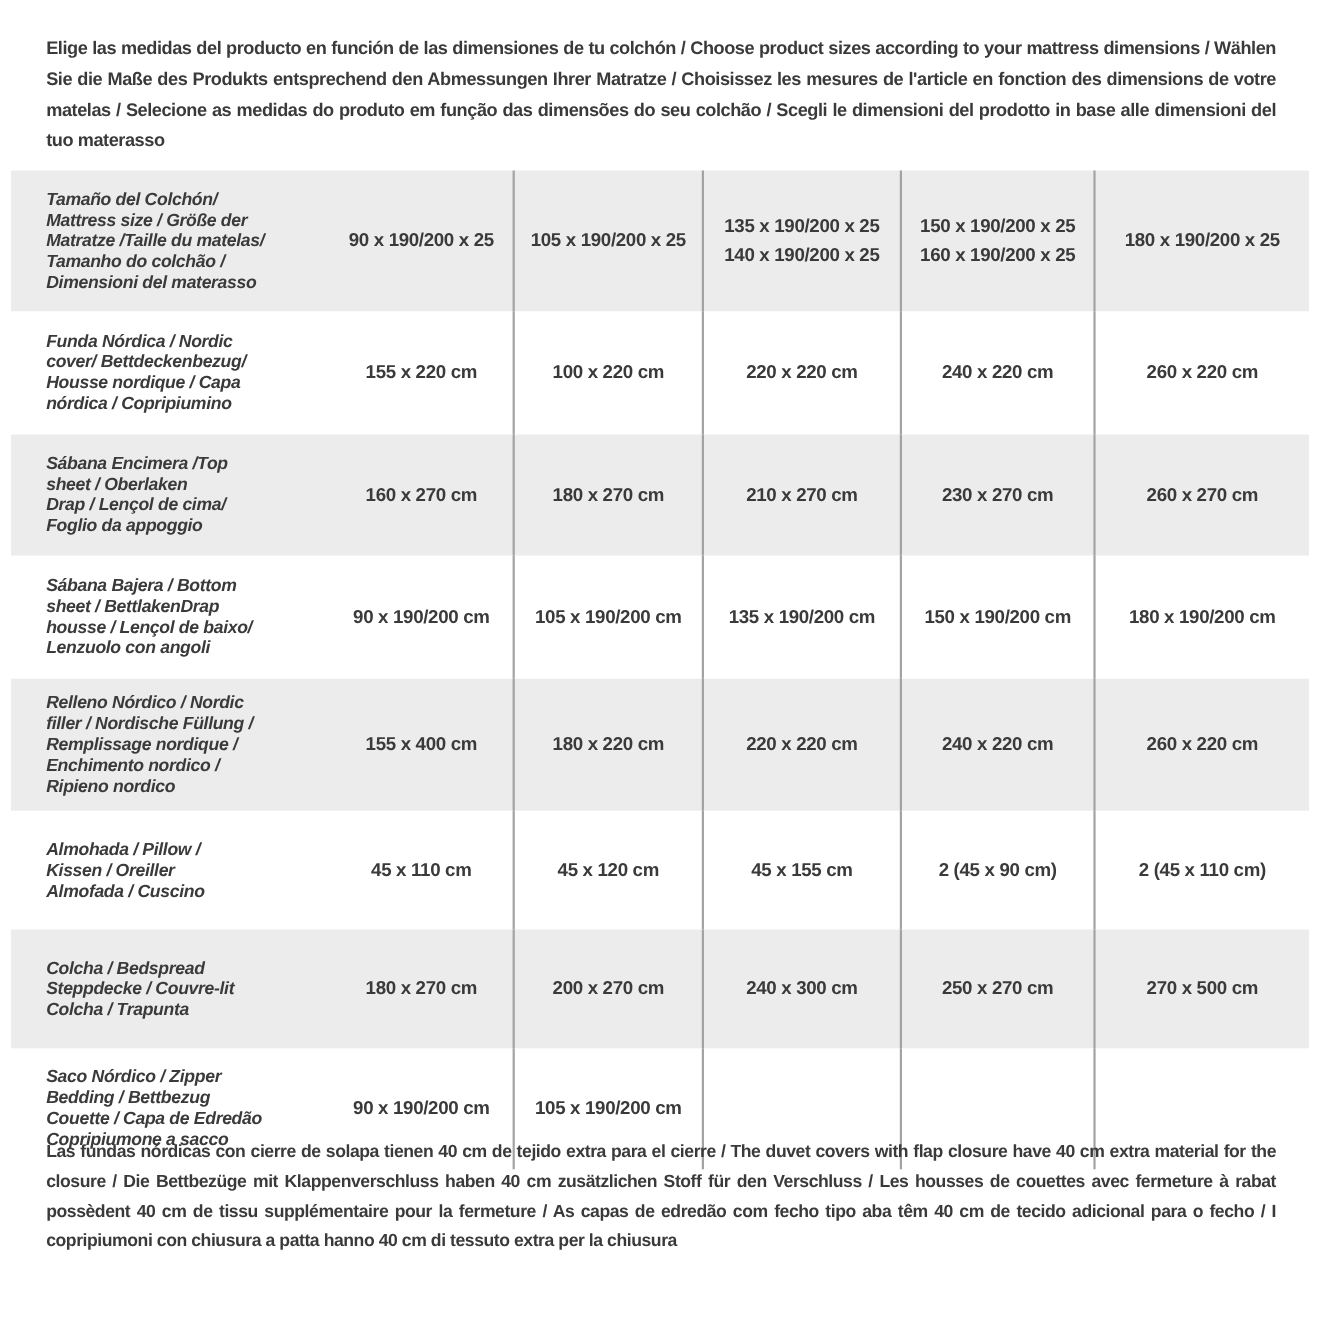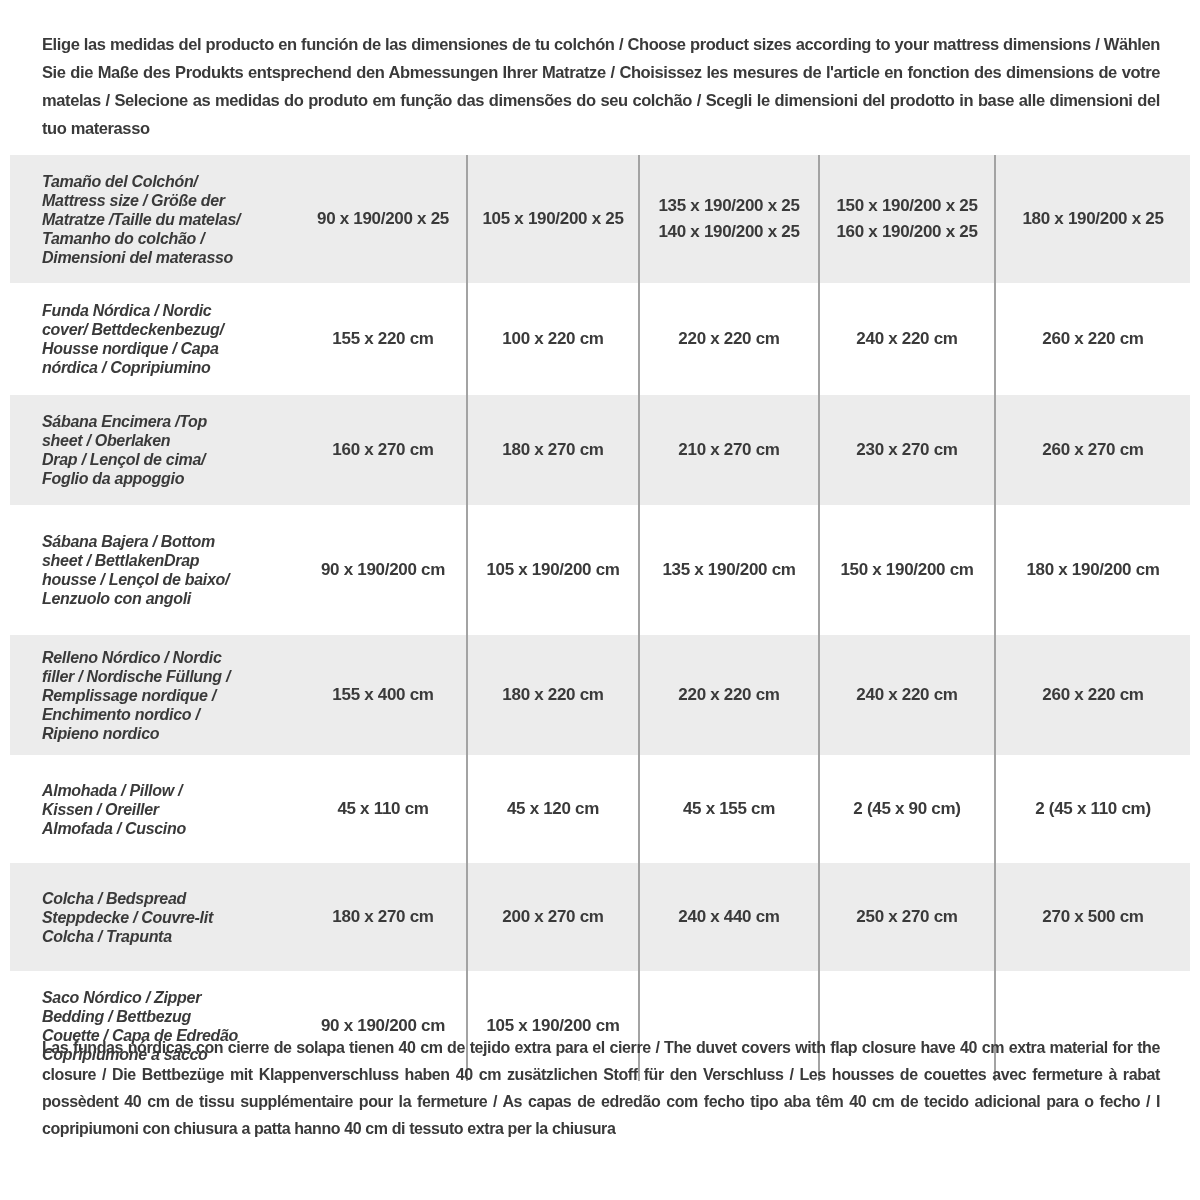--- a/index.html
+++ b/index.html
@@ -55,21 +55,21 @@
     font-size: 17px;
     line-height: 26px;
     white-space: pre-line;
     letter-spacing: -0.3px;
   }
   td.sep { border-left: 2px solid #a3a3a3; }
   tr.stripe td { background: #ececec; }
   tr.r0 td { height: 128px; }
   tr.r1 td { height: 112px; }
   tr.r2 td { height: 110px; }
-  tr.r3 td { height: 130px; }
+  tr.r3 td { height: 112px; }
   tr.r4 td { height: 120px; }
   tr.r5 td { height: 108px; }
   tr.r6 td { height: 108px; }
   tr.r7 td { height: 110px; }
   .footnote {
     position: absolute;
     top: 1034px;
     left: 42px;
     width: 1118px;
     font-size: 16px;
@@ -171,21 +171,21 @@
         <td class="val sep">2 (45 x 90 cm)</td>
         <td class="val sep">2 (45 x 110 cm)</td>
       </tr>
 
       <tr class="r6 stripe">
         <td class="label">Colcha / Bedspread
 Steppdecke / Couvre-lit
 Colcha / Trapunta</td>
         <td class="val">180 x 270 cm</td>
         <td class="val sep">200 x 270 cm</td>
-        <td class="val sep">240 x 440 cm</td>
+        <td class="val sep">240 x 300 cm</td>
         <td class="val sep">250 x 270 cm</td>
         <td class="val sep">270 x 500 cm</td>
       </tr>
 
       <tr class="r7">
         <td class="label">Saco Nórdico / Zipper
 Bedding / Bettbezug
 Couette  / Capa de Edredão
 Copripiumone a sacco</td>
         <td class="val">90 x 190/200 cm</td>

